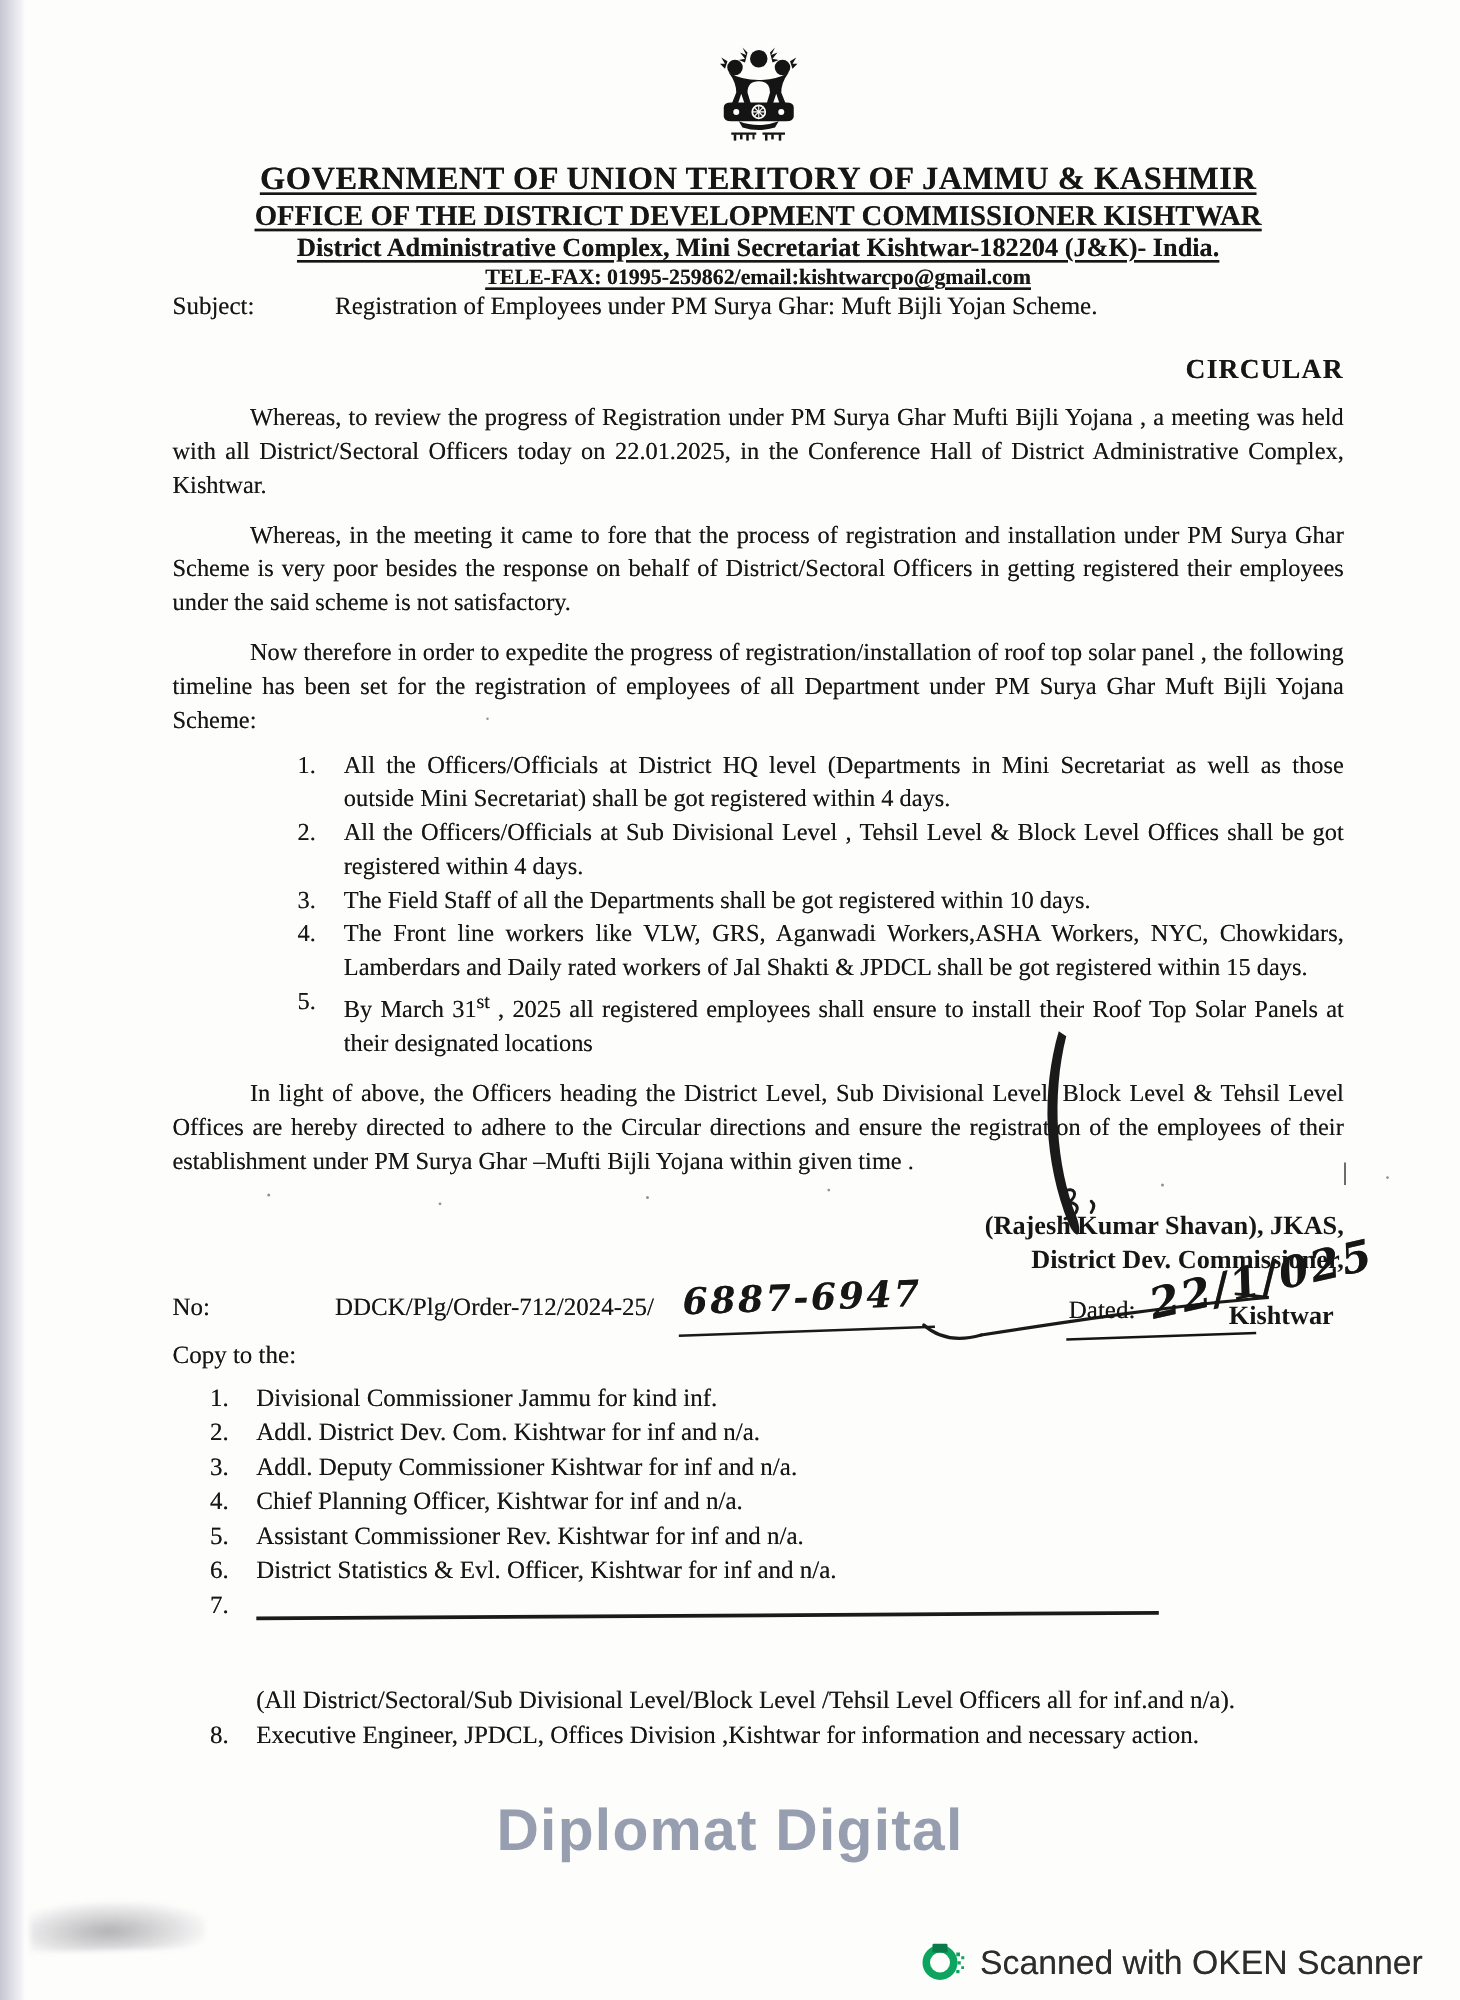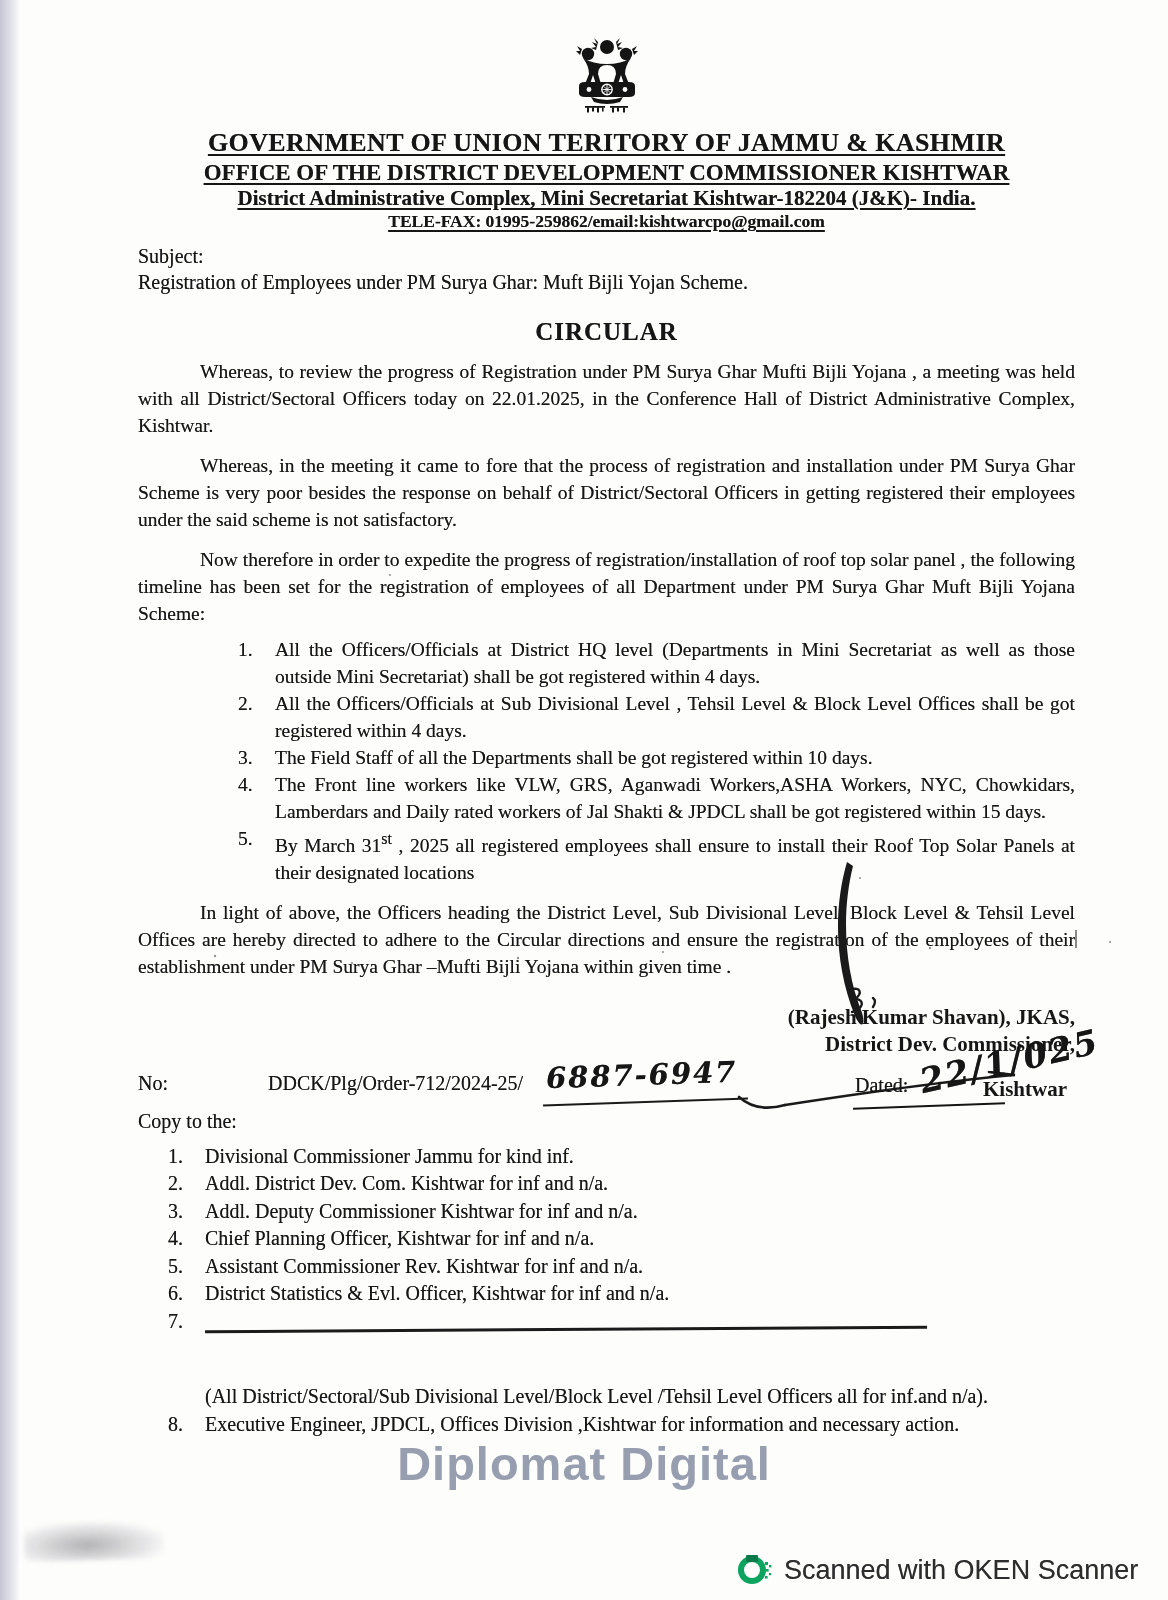--- a/index.html
+++ b/index.html
@@ -16,23 +16,23 @@
   .ink{ text-shadow:0 0 .5px rgba(10,10,10,.6); }
 
   .emblem-wrap{ padding-top:34px; text-align:center; height:92px; }
   .hline{ text-align:center; font-weight:bold; }
   .h1{ margin-top:2px; font-size:26px; line-height:30px; letter-spacing:.4px; }
   .h2{ margin-top:2px; font-size:23px; line-height:26px; }
   .h3{ font-size:21px; line-height:24px; }
   .h4{ margin-top:1px; font-size:17.5px; line-height:21px; }
   .u{ text-decoration:underline; text-decoration-thickness:2px; text-underline-offset:3px; }
 
-  .subject-row{ display:flex; margin-top:11px; font-size:20px; line-height:26px;flex-direction:column; }
+  .subject-row{ display:flex; margin-top:0; font-size:20px; line-height:26px; }
   .subject-row .lbl{ width:130px; flex:none; }
-  .doc-title{ margin-top:24px; text-align:center; font-size:25px; font-weight:bold; letter-spacing:1px; line-height:26px; }
+  .doc-title{ margin-top:24px; text-align:right; font-size:22px; font-weight:bold; letter-spacing:1px; line-height:26px; }
 
   .para{ margin-top:13px; font-size:19.5px; line-height:27px; text-align:justify; text-indent:62px; }
 
   .olist{ margin-top:9px; }
   .olrow{ display:flex; margin:0; font-size:19.5px; line-height:27px; }
   .olrow .num{ width:37px; margin-left:100px; flex:none; }
   .olrow .txt{ flex:1; text-align:justify; }
   sup{ font-size:16px; }
 
   .sig-block{ margin-top:24px; text-align:right; font-weight:bold; font-size:21px; line-height:27px; position:relative; }

